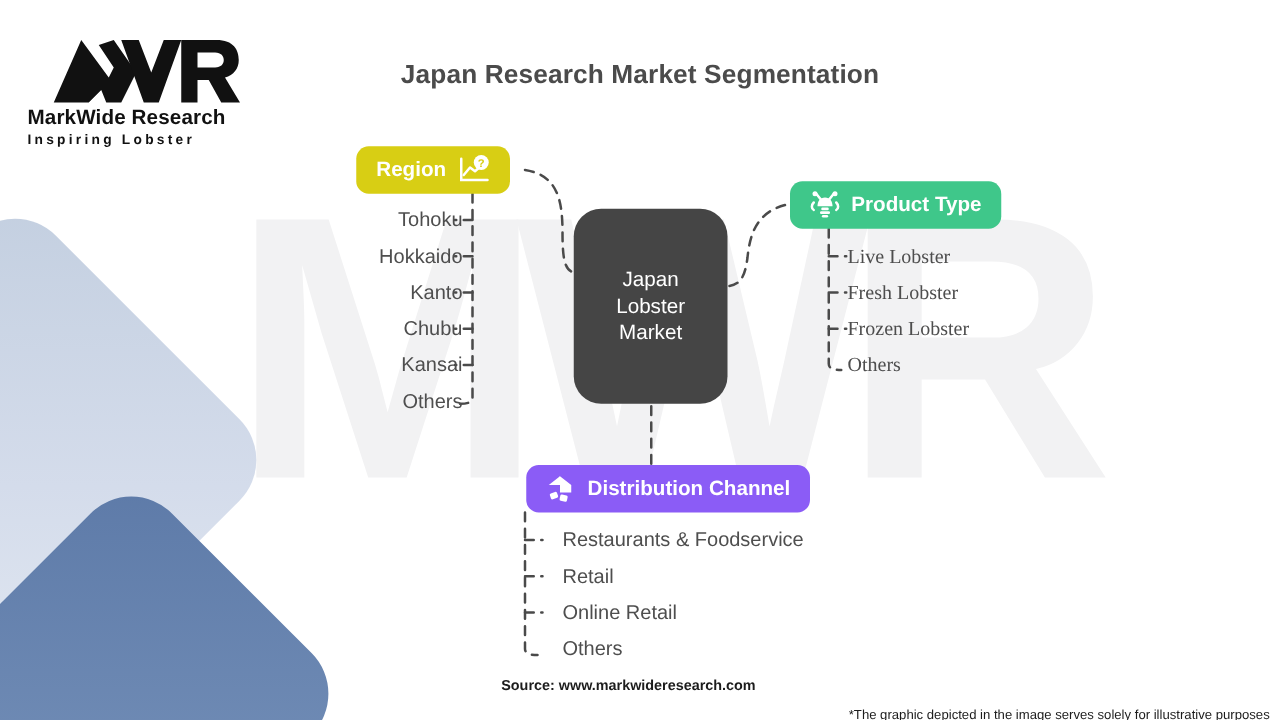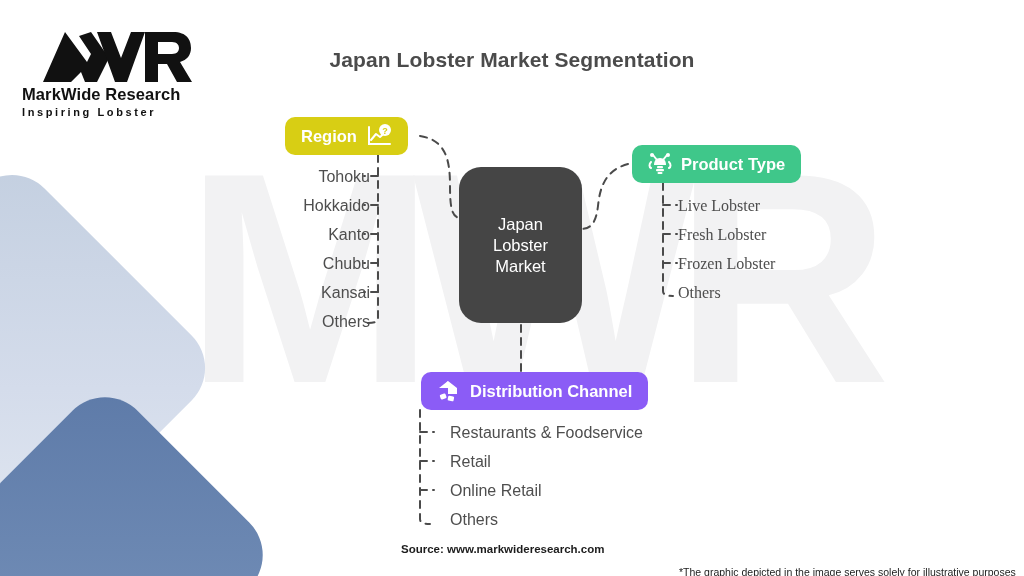--- a/index.html
+++ b/index.html
@@ -212,21 +212,21 @@
   <div class="logo-block">
     <svg class="logo-mark" width="152" height="56" viewBox="0 0 152 56">
       <path d="M2 54 L24 4 L46 34 L50 26 L38 8 L50 4 L68 30 L56 54 L44 54 L40 44 L30 54 Z" fill="#111111"></path>
       <path d="M56 4 L70 4 L80 30 L90 4 L104 4 L86 54 L74 54 Z" fill="#111111"></path>
       <path d="M104 4 L132 4 C146 4 150 12 150 20 C150 27 146 32 139 34 L151 54 L136 54 L126 36 L117 36 L117 54 L104 54 Z M117 14 L117 26 L131 26 C136 26 138 23 138 20 C138 17 136 14 131 14 Z" fill="#111111"></path>
     </svg>
     <div class="logo-name">MarkWide Research</div>
     <div class="logo-tag">Inspiring Lobster</div>
   </div>
 
-  <div class="title">Japan Lobster Market Segmentation</div>
+  <div class="title">Japan Research Market Segmentation</div>
 
   <svg class="connectors" width="1024" height="576">
     <g fill="none" stroke="#4a4a4a" stroke-width="2" stroke-dasharray="7 6" stroke-linecap="round">
 
       <path d="M 420 136 C 446 140 450 160 450 186 C 450 208 452 216 459 218"></path>
 
       <path d="M 628 164 C 606 170 600 186 598 206 C 596 222 592 228 582 229"></path>
 
       <path d="M 521 299 L 521 372"></path>
 

